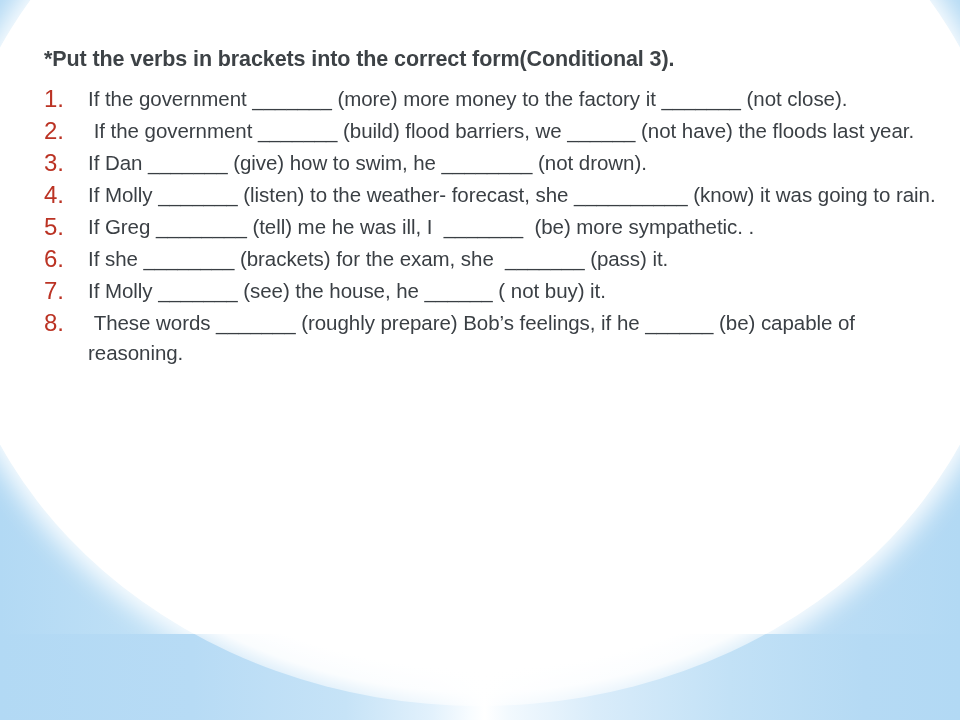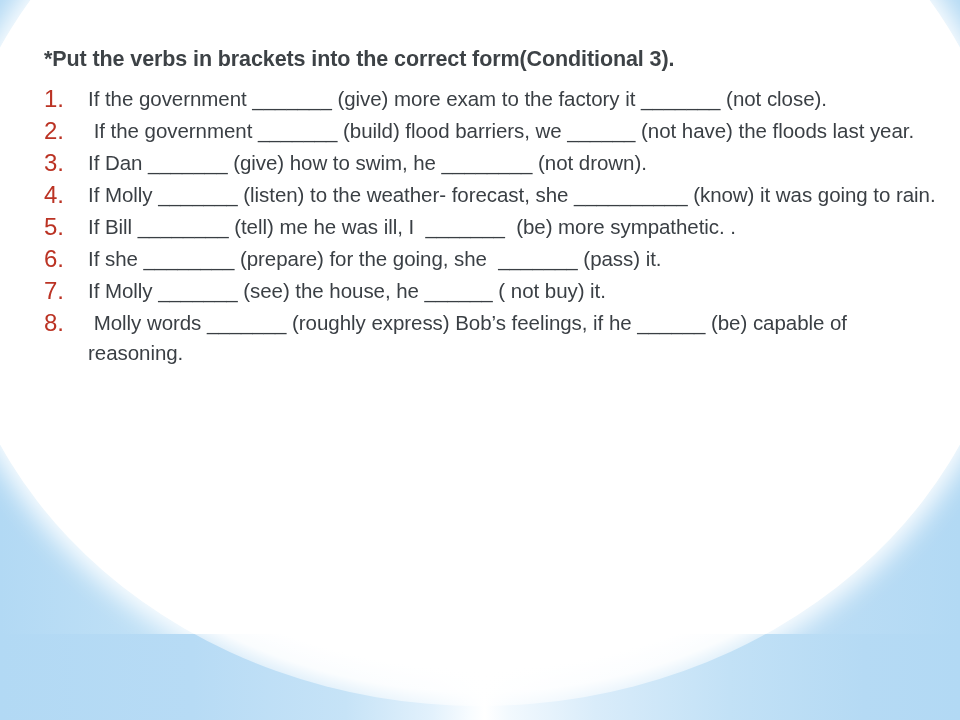--- a/index.html
+++ b/index.html
@@ -166,46 +166,46 @@
   <div class="bg-bottom-band"></div>
   <div class="bg-ellipse-notch"></div>
 
   <div id="content">
 
     <div class="heading">*Put the verbs in brackets into the correct form(Conditional 3).</div>
 
     <ol class="qlist" id="question-list">
         <li class="qitem">
           <span class="num">1.</span>
-          <span class="qtext">If the government _______ (give) more exam to the factory it _______ (not close).</span>
+          <span class="qtext">If the government _______ (more) more money to the factory it _______ (not close).</span>
         </li>
         <li class="qitem">
           <span class="num">2.</span>
           <span class="qtext"> If the government _______ (build) flood barriers, we ______ (not have) the floods last year.</span>
         </li>
         <li class="qitem">
           <span class="num">3.</span>
           <span class="qtext">If Dan _______ (give) how to swim, he ________ (not drown).</span>
         </li>
         <li class="qitem">
           <span class="num">4.</span>
           <span class="qtext">If Molly _______ (listen) to the weather- forecast, she __________ (know) it was going to rain.</span>
         </li>
         <li class="qitem">
           <span class="num">5.</span>
-          <span class="qtext">If Bill ________ (tell) me he was ill, I  _______  (be) more sympathetic. .</span>
+          <span class="qtext">If Greg ________ (tell) me he was ill, I  _______  (be) more sympathetic. .</span>
         </li>
         <li class="qitem">
           <span class="num">6.</span>
-          <span class="qtext">If she ________ (prepare) for the going, she  _______ (pass) it.</span>
+          <span class="qtext">If she ________ (brackets) for the exam, she  _______ (pass) it.</span>
         </li>
         <li class="qitem">
           <span class="num">7.</span>
           <span class="qtext">If Molly _______ (see) the house, he ______ ( not buy) it.</span>
         </li>
         <li class="qitem">
           <span class="num">8.</span>
-          <span class="qtext"> Molly words _______ (roughly express) Bob’s feelings, if he ______ (be) capable of reasoning.</span>
+          <span class="qtext"> These words _______ (roughly prepare) Bob’s feelings, if he ______ (be) capable of reasoning.</span>
         </li>
       </ol>
 
   </div>
 </div>
 
 </body></html>

